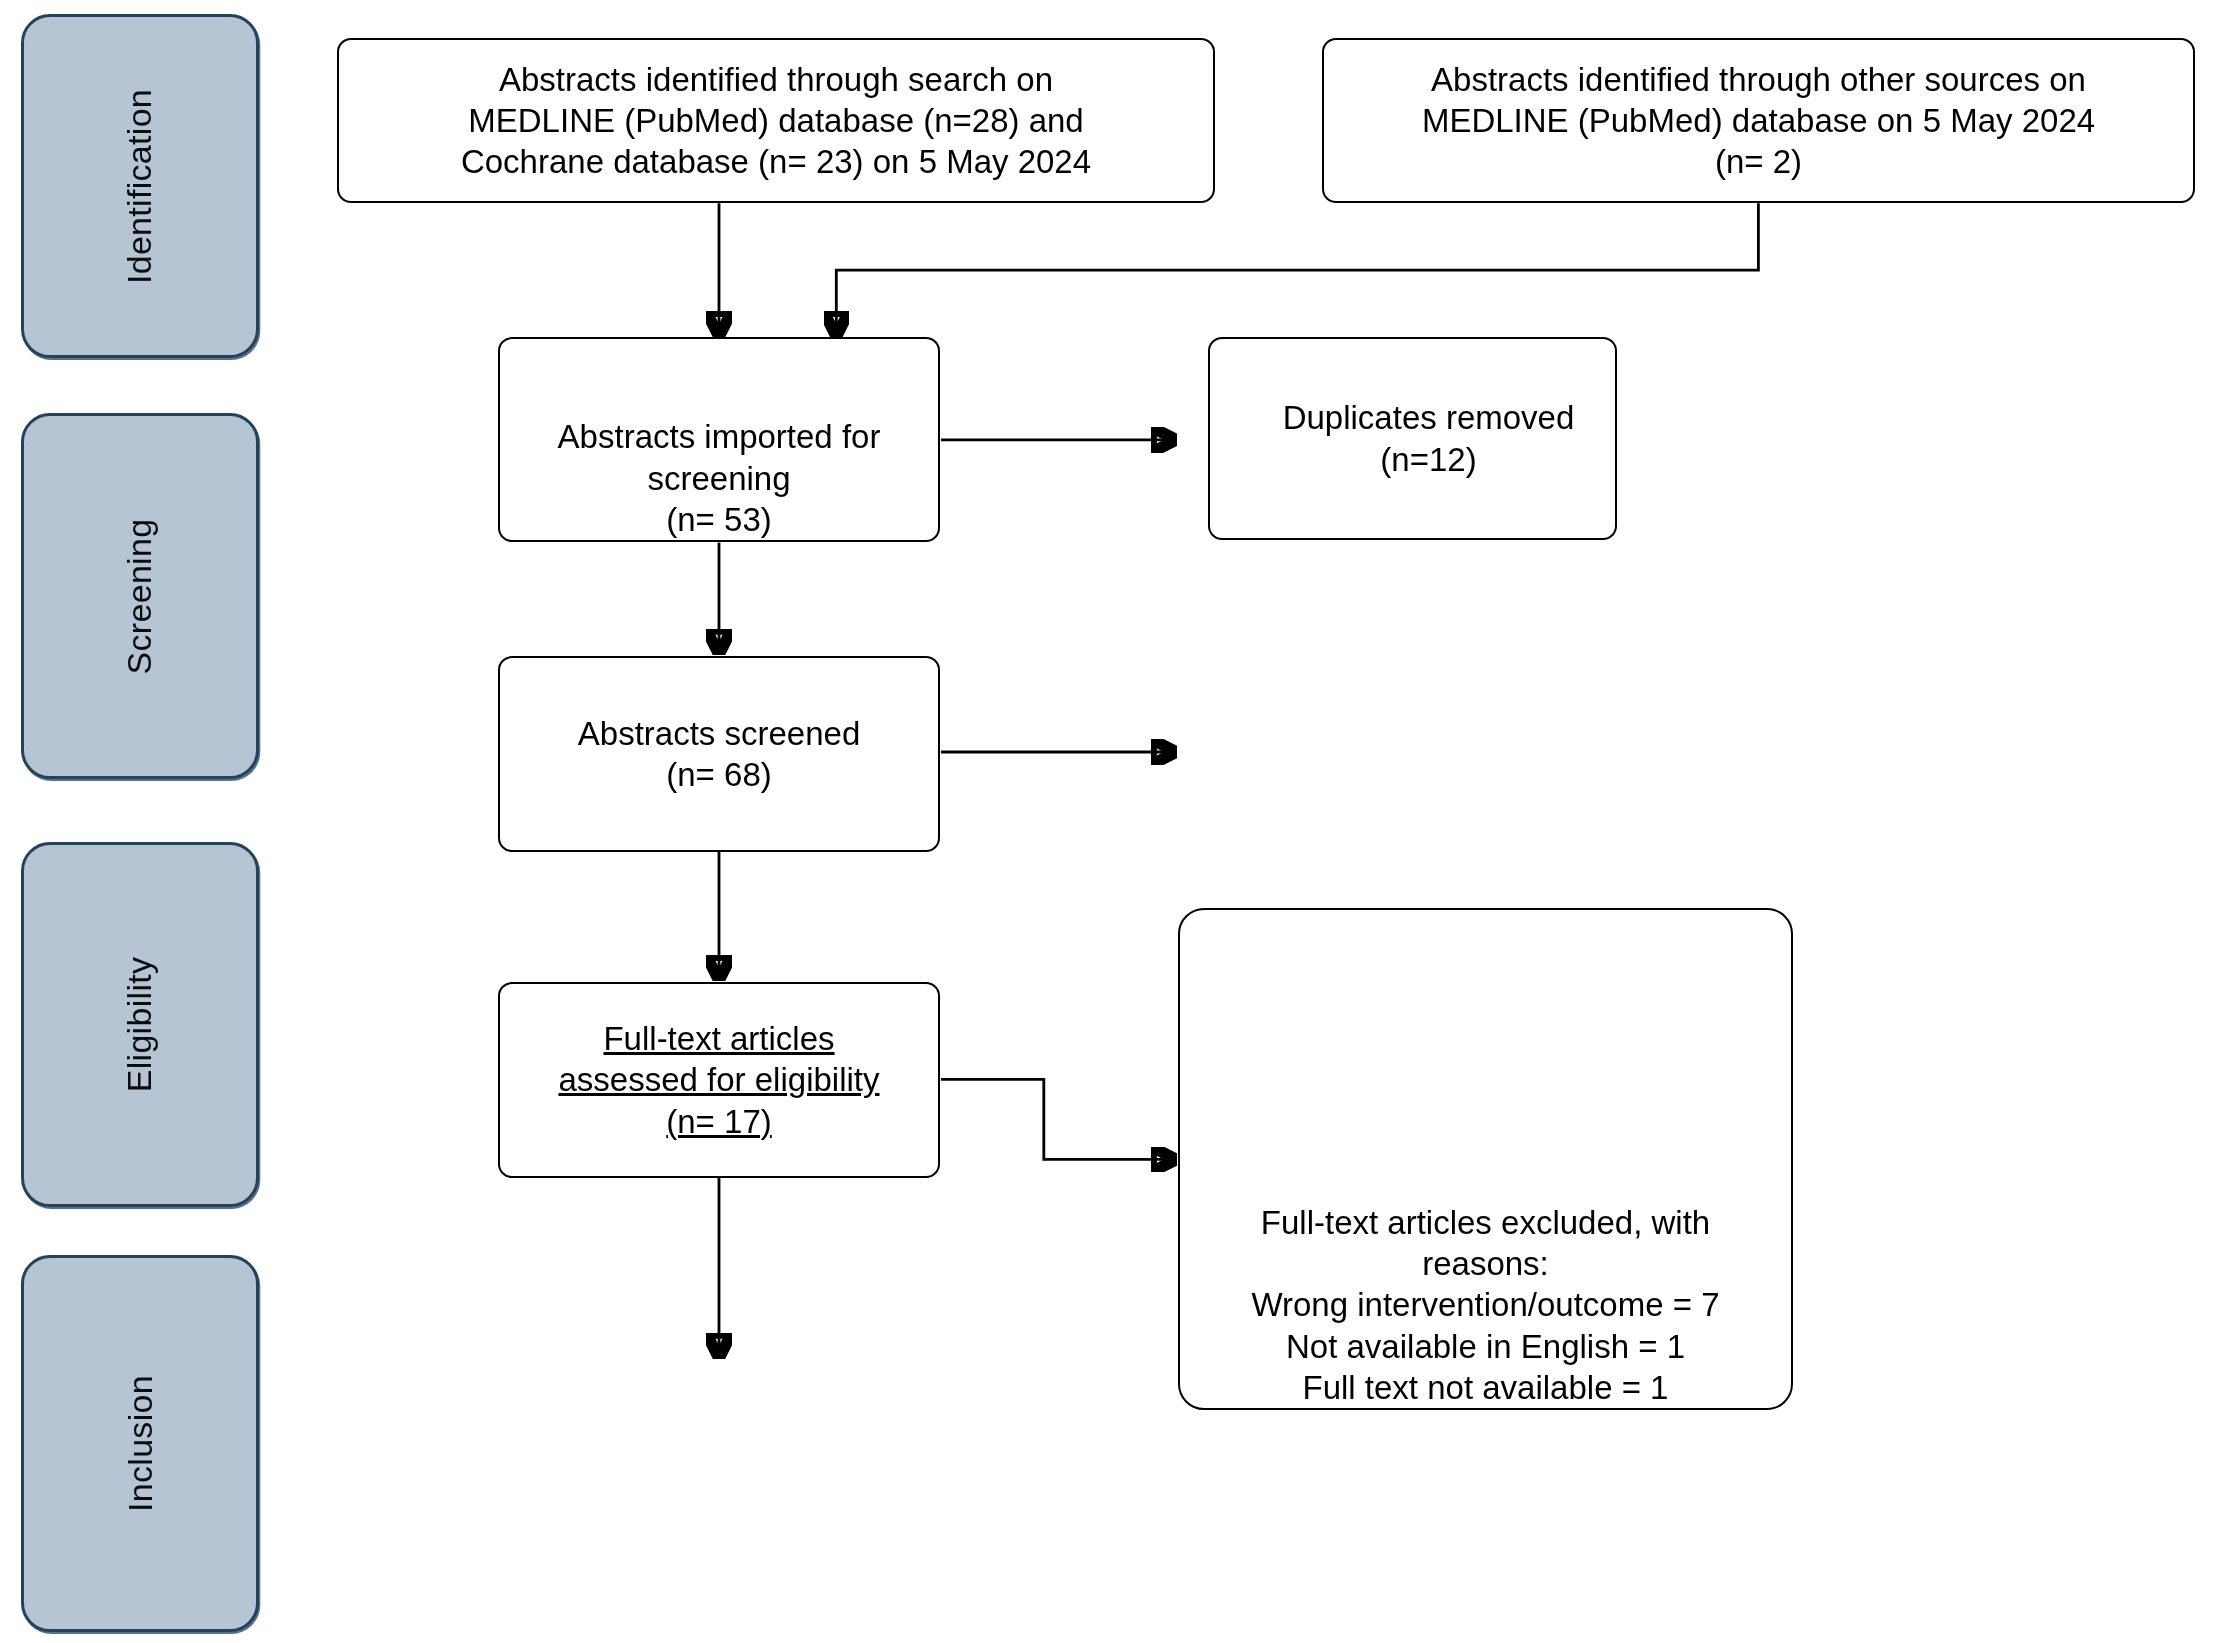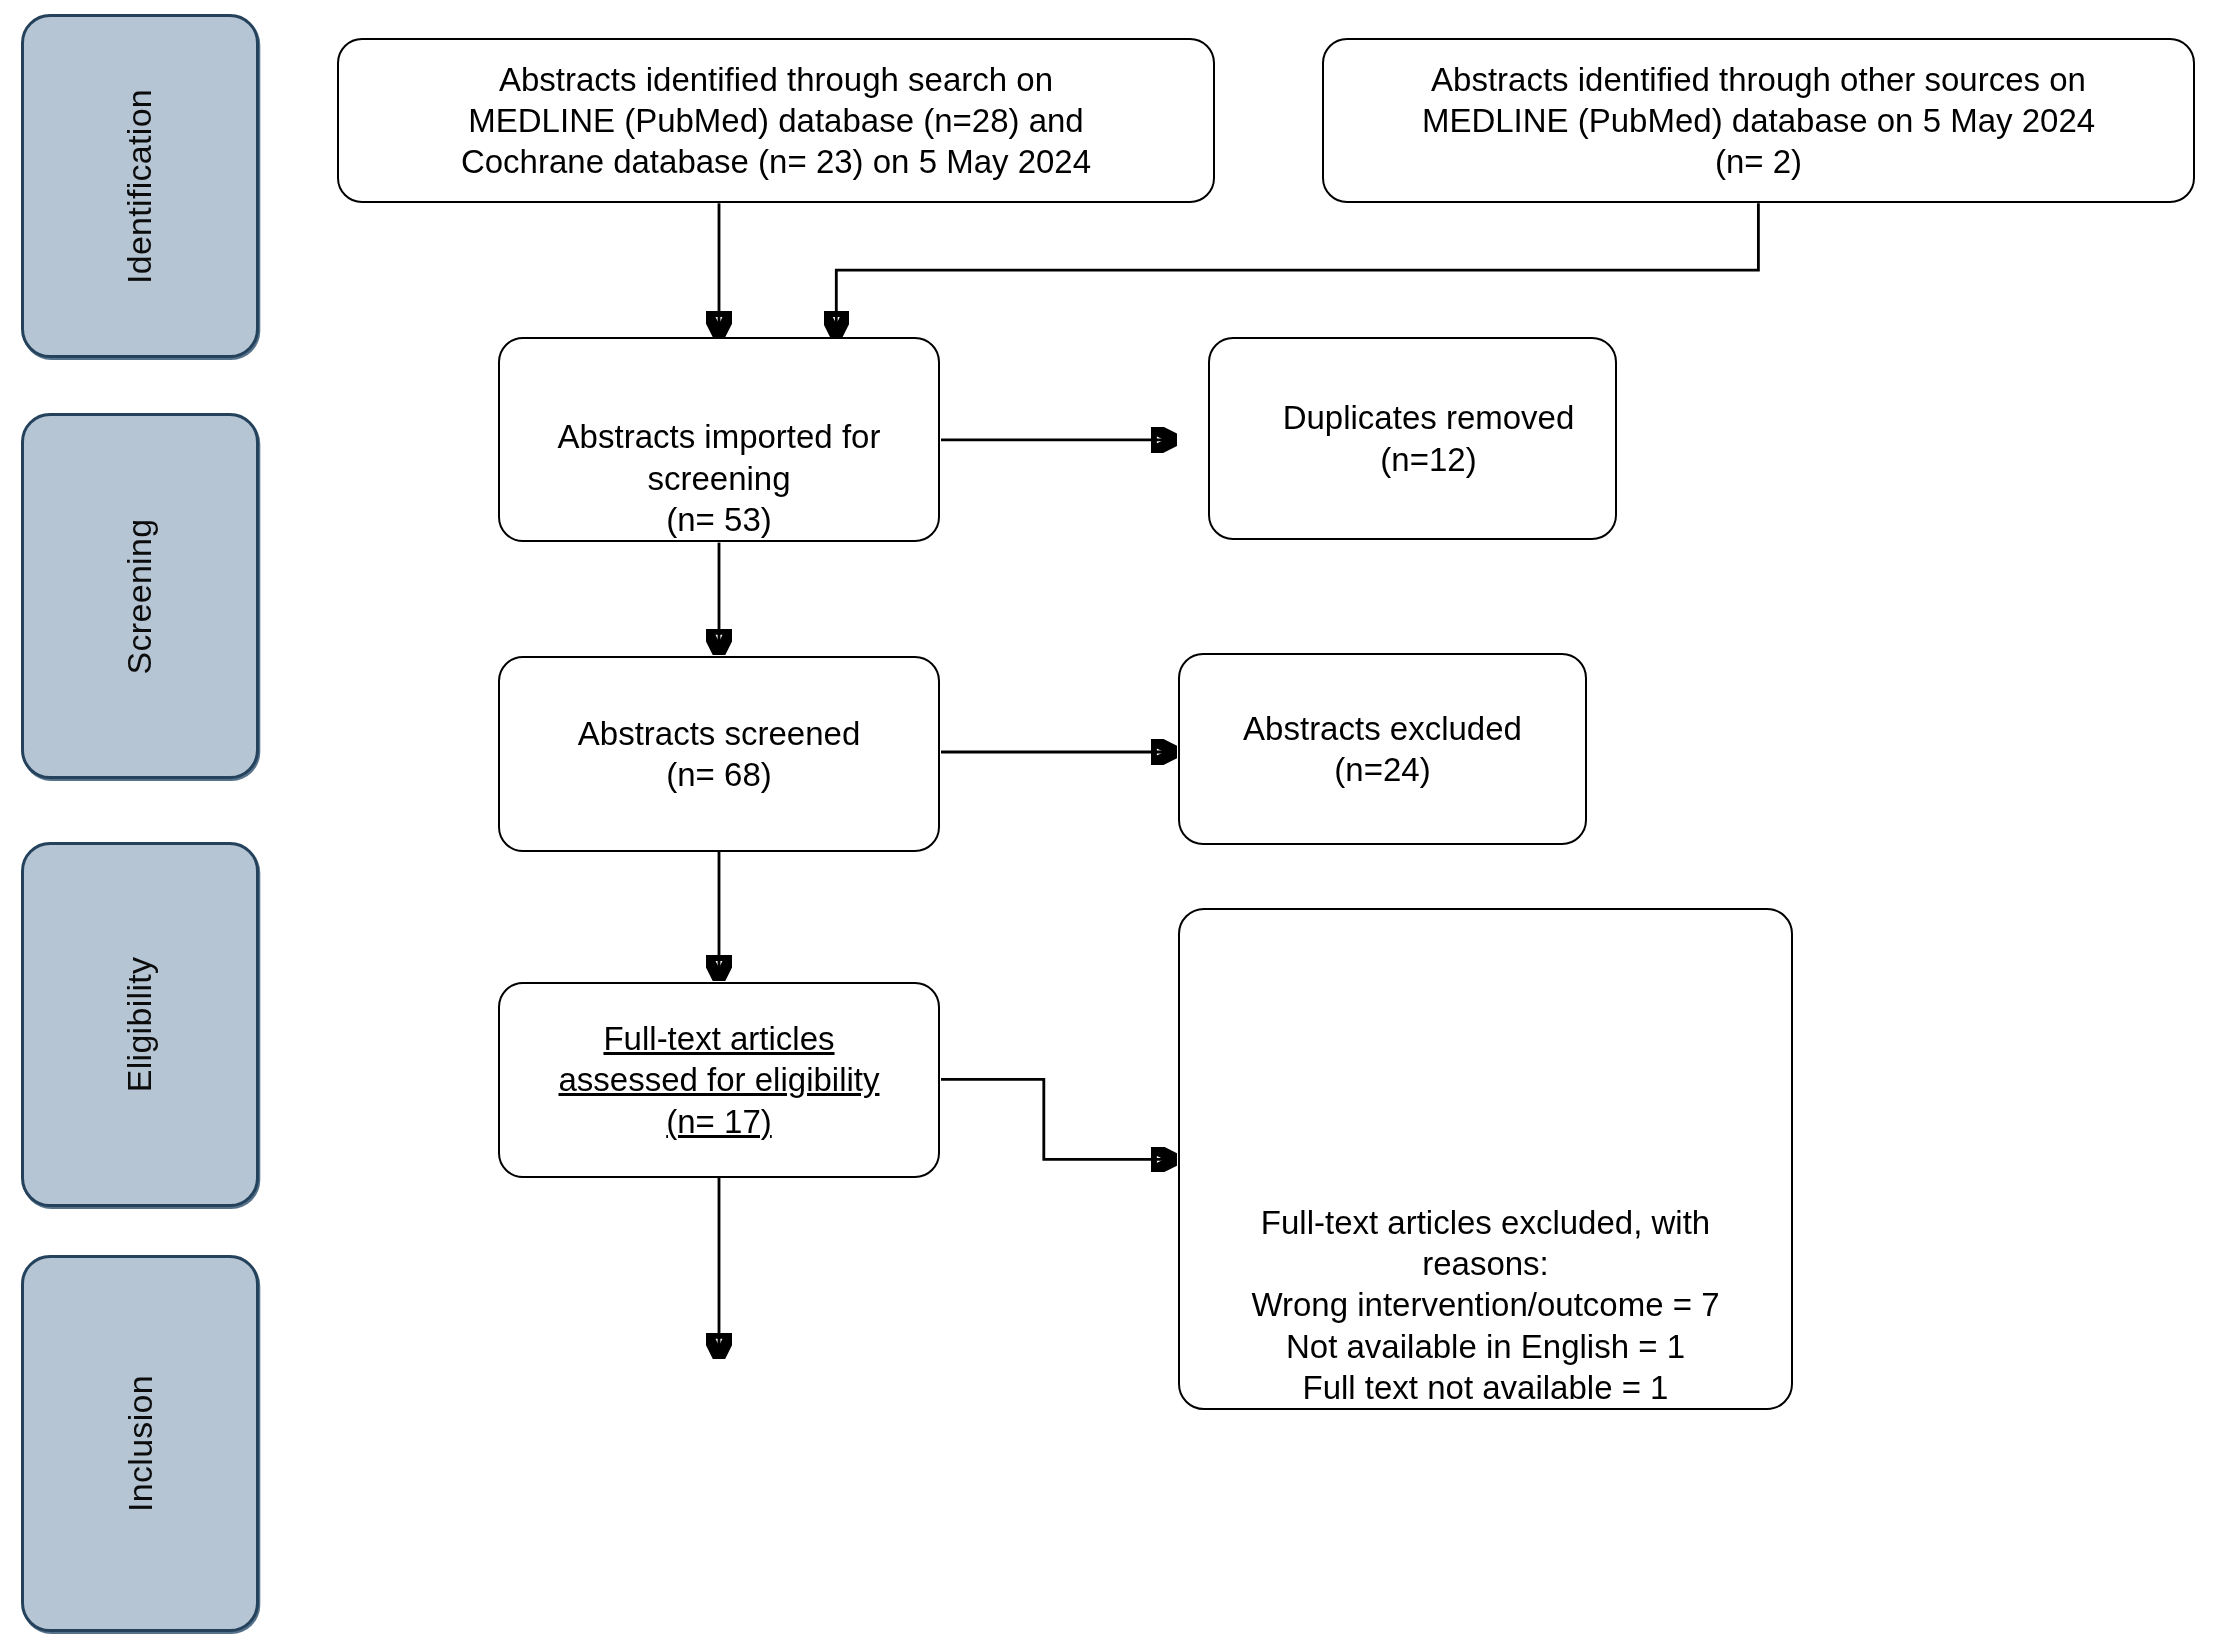--- a/index.html
+++ b/index.html
@@ -26,21 +26,21 @@
     transform:rotate(-90deg);
     white-space:nowrap;
     font-size:34px;
     letter-spacing:0.3px;
     color:#0c0c0c;
   }
   .fbox{
     position:absolute;
     background:#ffffff;
     border:2.5px solid #000000;
-    border-radius:25px;
+    border-radius:14px;
     box-sizing:border-box;
     display:flex;align-items:center;justify-content:center;
     text-align:center;
   }
   .fbox.big-radius{border-radius:26px;}
   .fbox.top-align{align-items:flex-end;}
   .ftext{
     display:block;
     white-space:pre-line;
     font-size:33px;
@@ -105,24 +105,20 @@
   <div class="fbox" style="left:1208px;top:337px;width:409px;height:203px;padding-left:32px;">
     <span class="ftext">Duplicates removed
 (n=12)</span>
   </div>
 
   <div class="fbox" style="left:498px;top:656px;width:442px;height:196px;">
     <span class="ftext">Abstracts screened
 (n= 68)</span>
   </div>
 
-  <div class="fbox" style="left:1178px;top:653px;width:409px;height:192px;">
-    <span class="ftext">Abstracts excluded
-(n=24)</span>
-  </div>
 
   <div class="fbox" style="left:498px;top:982px;width:442px;height:196px;text-decoration:underline;">
     <span class="ftext">Full-text articles
 assessed for eligibility
 (n= 17)</span>
   </div>
 
   <div class="fbox big-radius top-align pad-large" style="left:1178px;top:908px;width:615px;height:502px;">
     <span class="ftext">Full-text articles excluded, with
 reasons:

